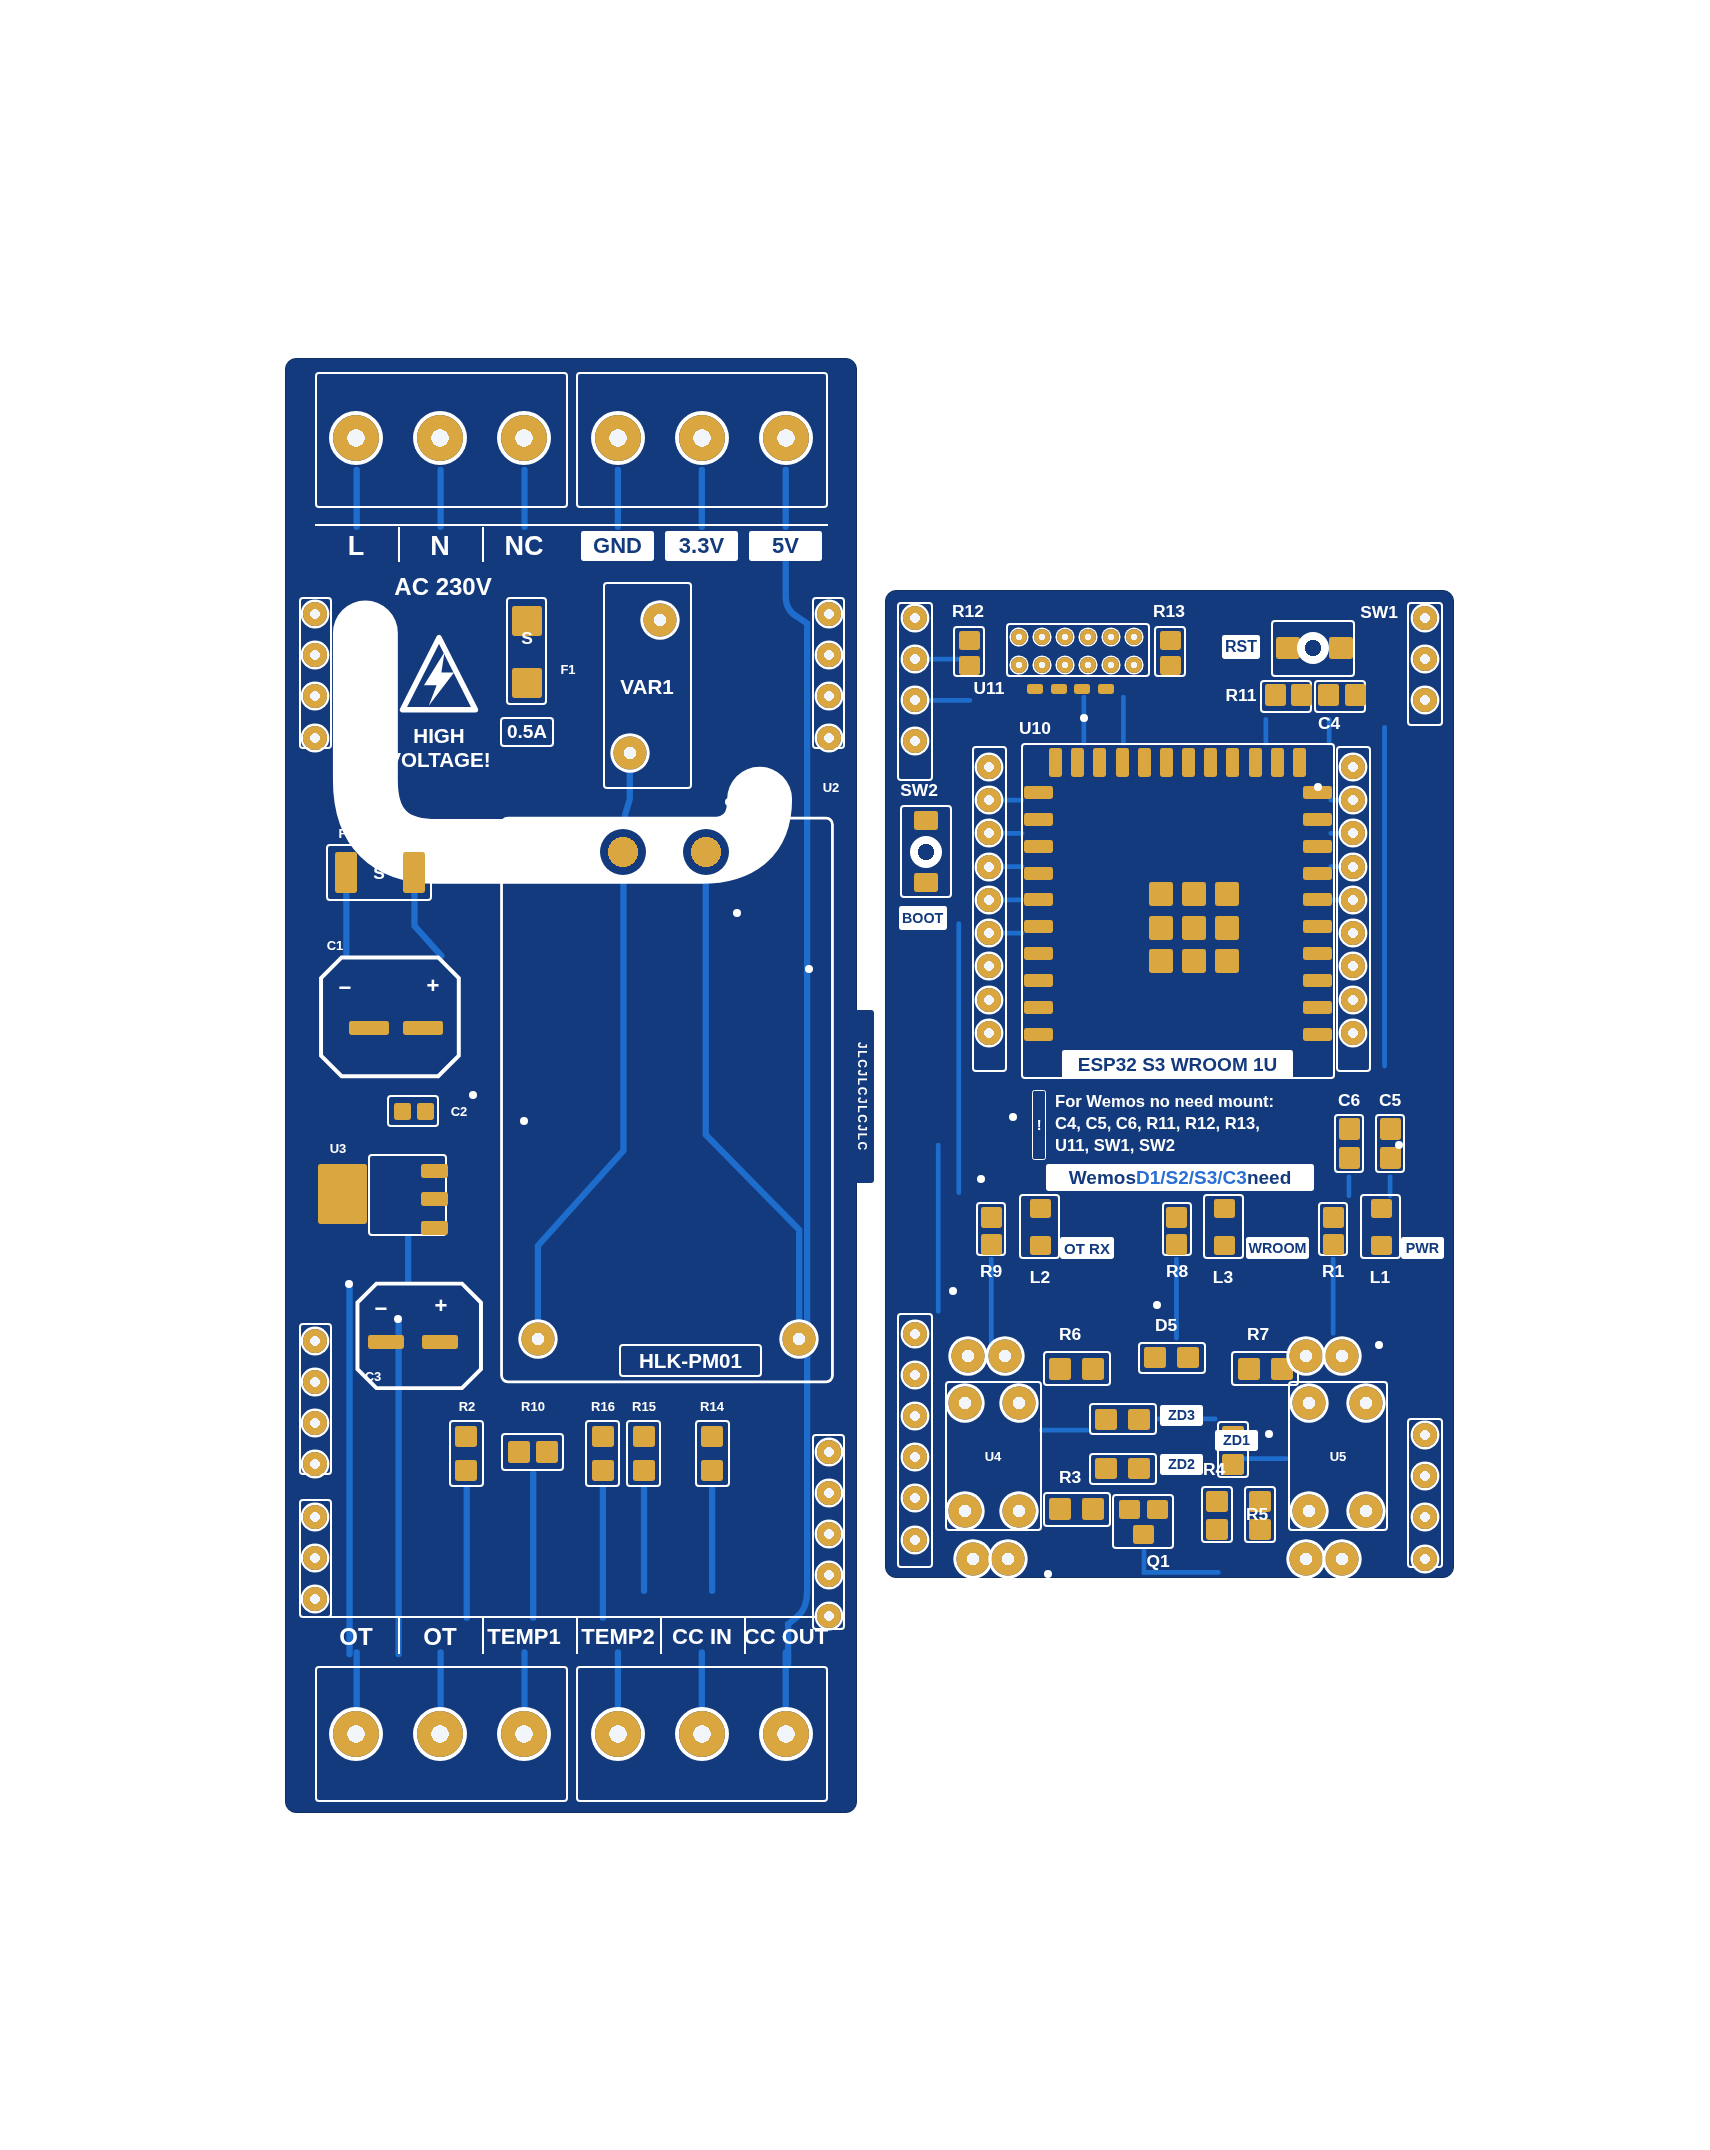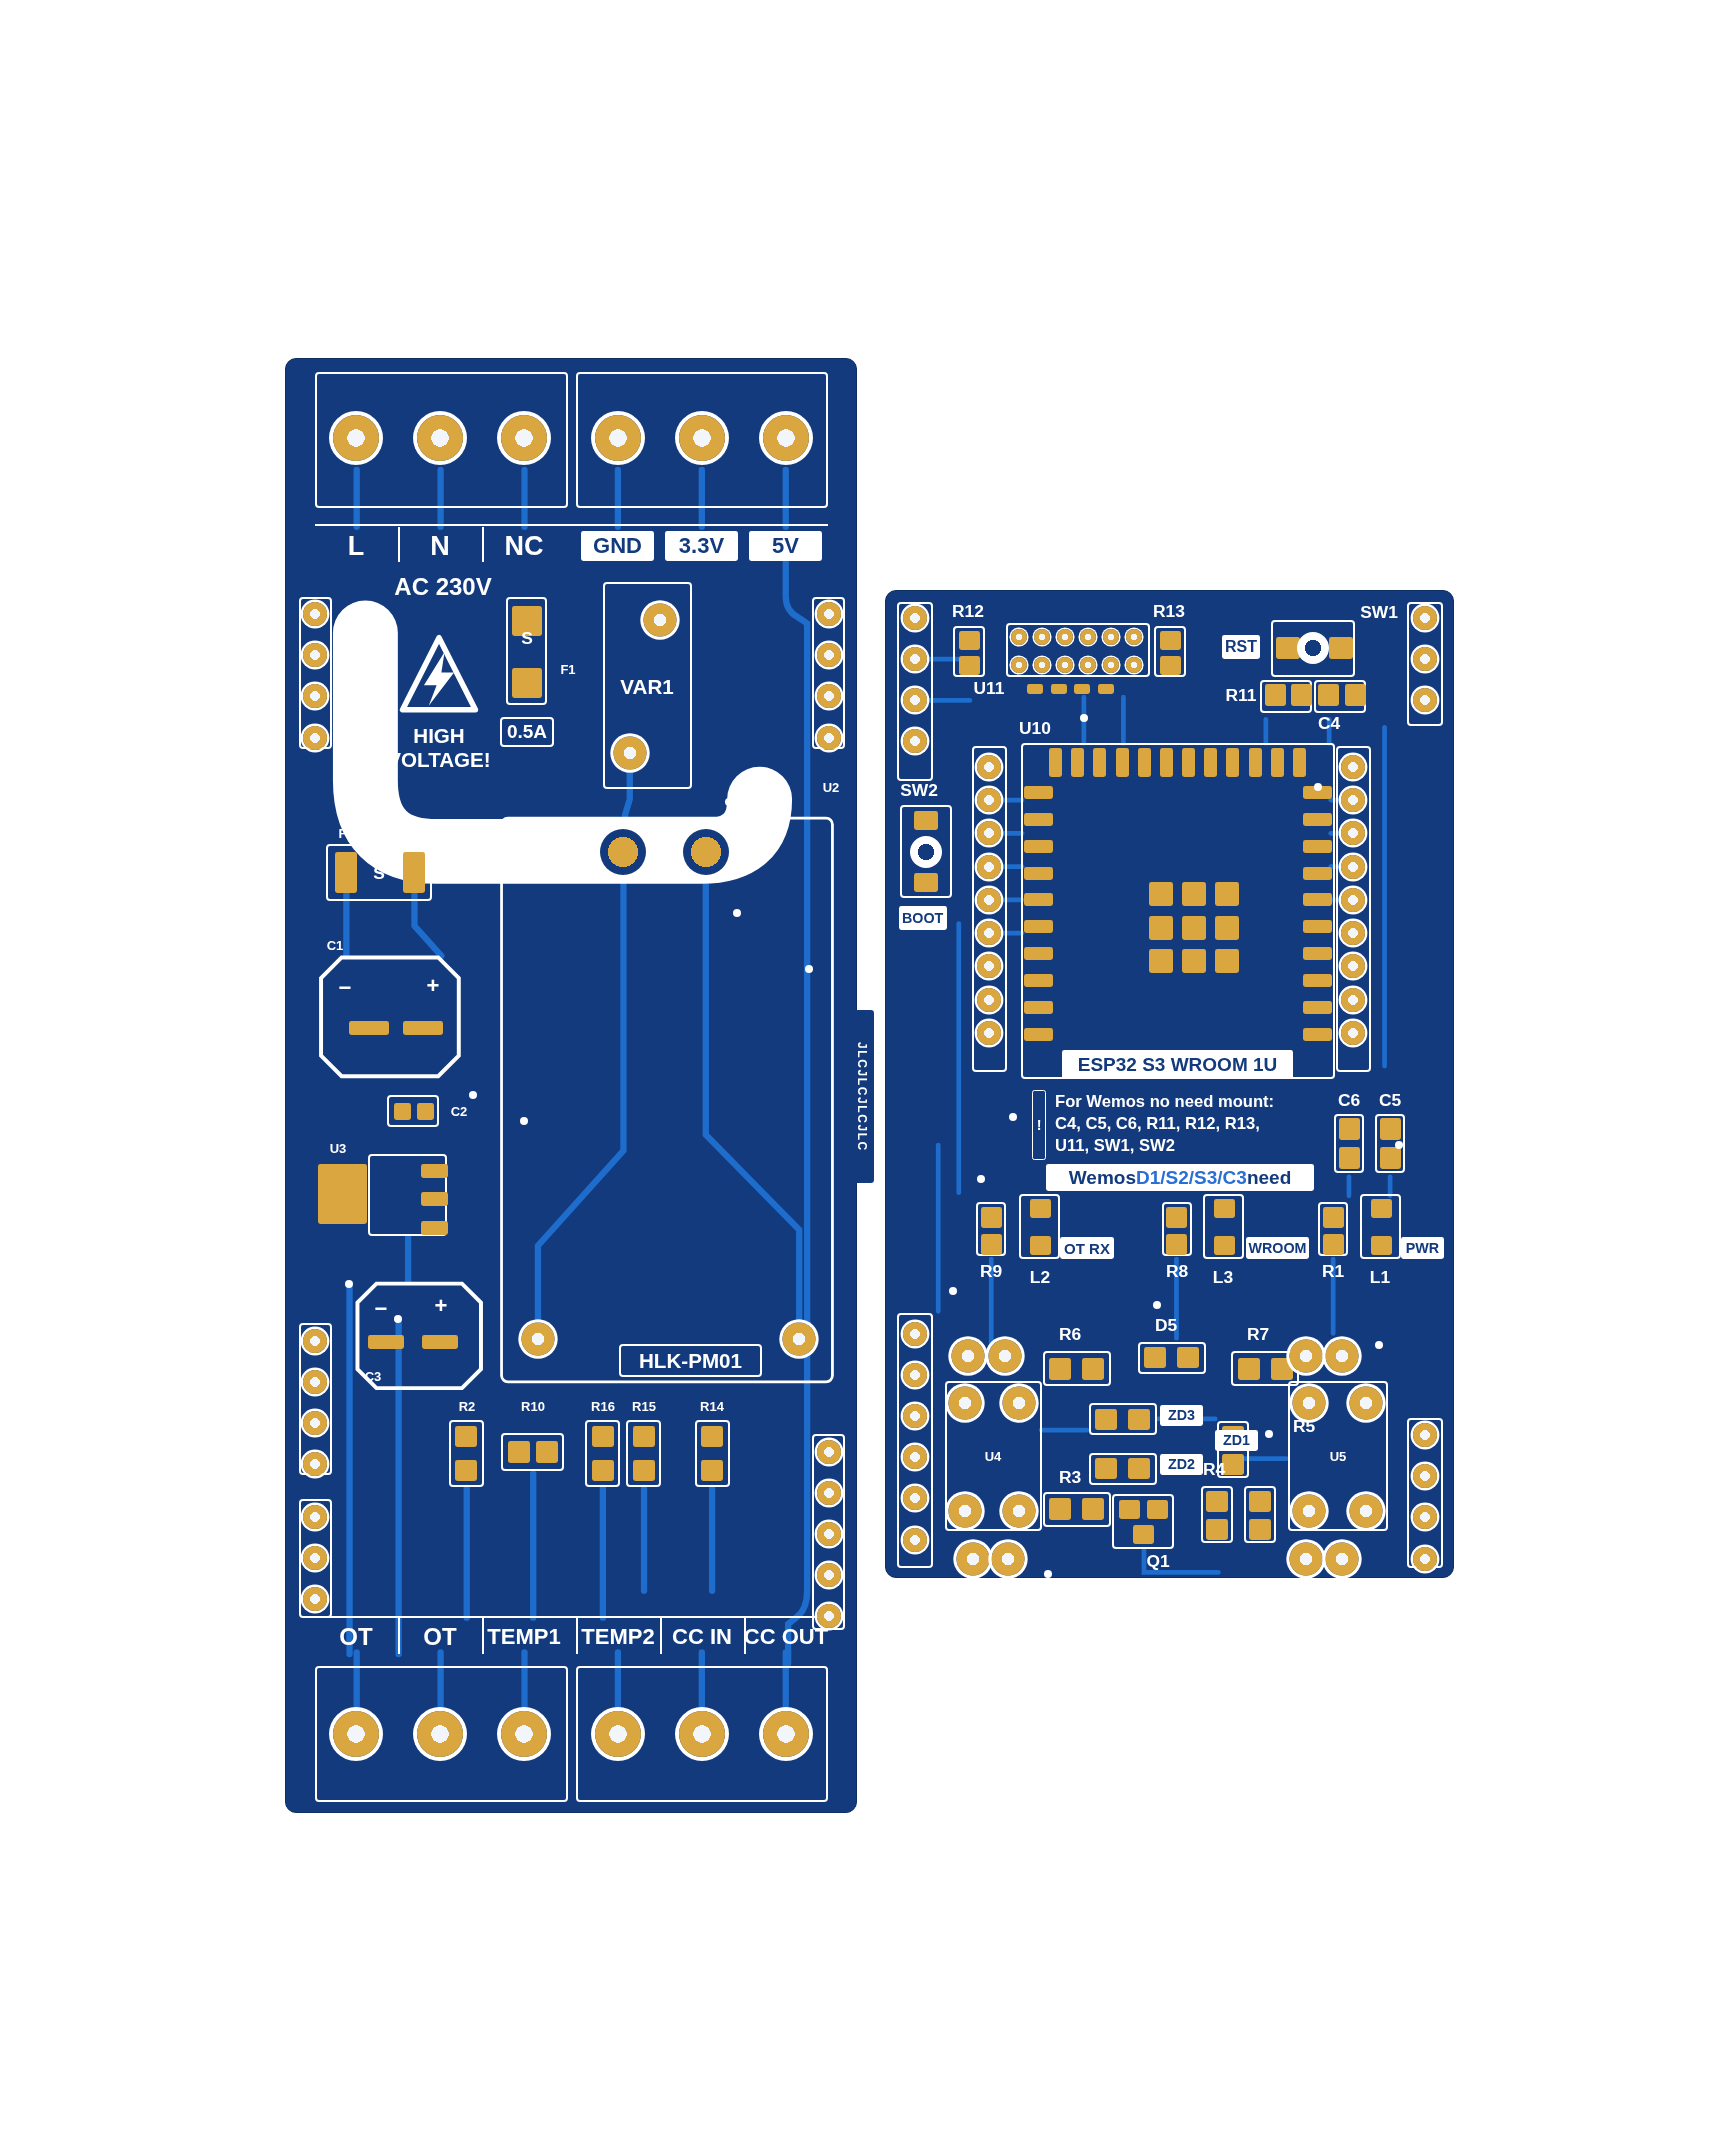--- a/index.html
+++ b/index.html
@@ -501,21 +501,21 @@
     <div class="silk s22" style="left: 291px; top: 681px;">R8</div>
     <div class="silk s22" style="left: 337px; top: 687px;">L3</div>
     <div class="silk s22" style="left: 447px; top: 681px;">R1</div>
     <div class="silk s22" style="left: 494px; top: 687px;">L1</div>
     <div class="silk s22" style="left: 184px; top: 744px;">R6</div>
     <div class="silk s22" style="left: 280px; top: 735px;">D5</div>
     <div class="silk s22" style="left: 372px; top: 744px;">R7</div>
     <div class="silk s22" style="left: 184px; top: 887px;">R3</div>
     <div class="silk s22" style="left: 272px; top: 971px;">Q1</div>
     <div class="silk s22" style="left: 328px; top: 879px;">R4</div>
-    <div class="silk s22" style="left: 371px; top: 836px; margin-left: 47px;">R5</div>
+    <div class="silk s22" style="left: 371px; top: 924px;">R5</div>
     <div class="silk s24" style="left: 107px; top: 865px;">U4</div>
     <div class="silk s24" style="left: 452px; top: 865px;">U5</div>
     <div class="inv" style="left: 336px; top: 44px; width: 38px; height: 24px; font-size: 16px;">RST</div>
     <div class="inv" style="left: 12.7px; top: 315px; width: 48px; height: 24px; font-size: 14.3px;">BOOT</div>
     <div class="inv" style="left: 174px; top: 646px; width: 54px; height: 22px; font-size: 15px;">OT RX</div>
     <div class="inv" style="left: 360px; top: 646px; width: 63px; height: 22px; font-size: 14.3px;">WROOM</div>
     <div class="inv" style="left: 515px; top: 646px; width: 43px; height: 22px; font-size: 14.3px;">PWR</div>
     <div class="inv" style="left: 274px; top: 814px; width: 43px; height: 20.6px; font-size: 14.3px;">ZD3</div>
     <div class="inv" style="left: 274px; top: 863px; width: 43px; height: 20.6px; font-size: 14.3px;">ZD2</div>
     <div class="inv" style="left: 329px; top: 803px; width: 43px; height: 20.6px; font-size: 14.3px; margin-top: 36px;">ZD1</div>

